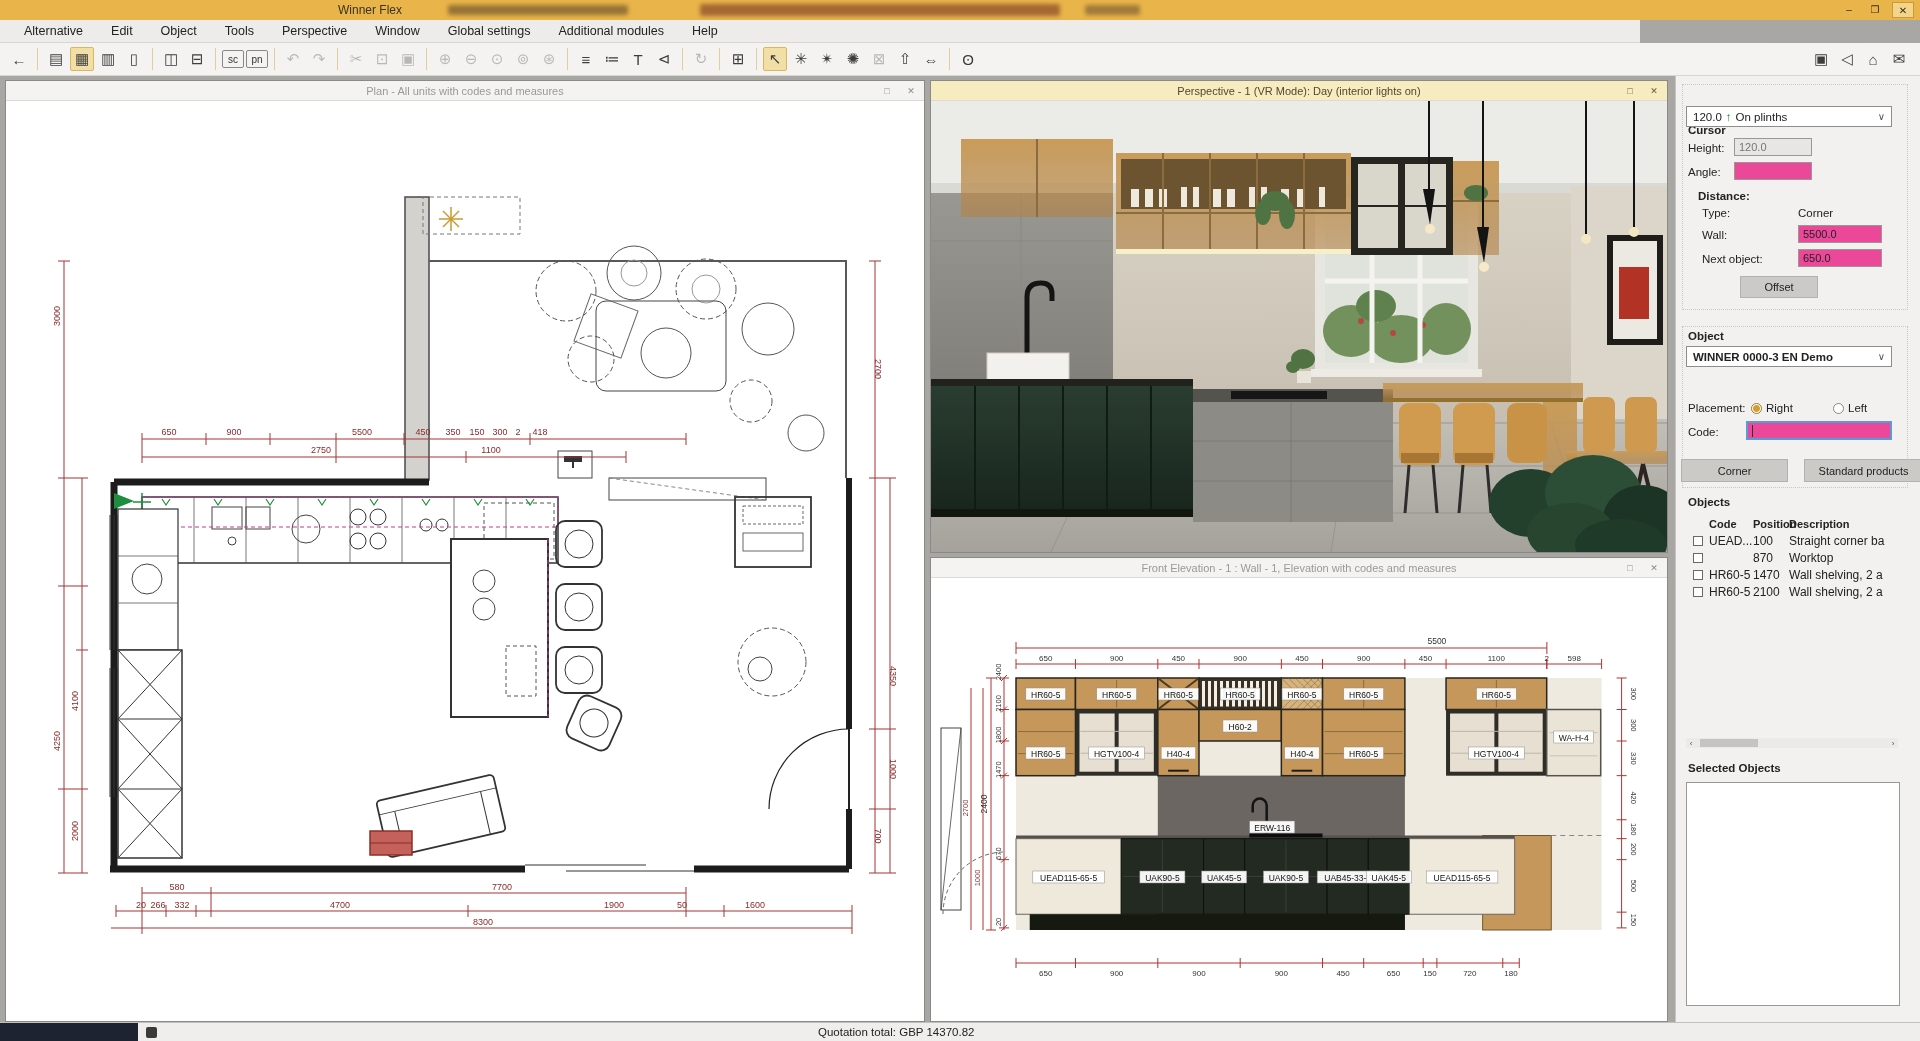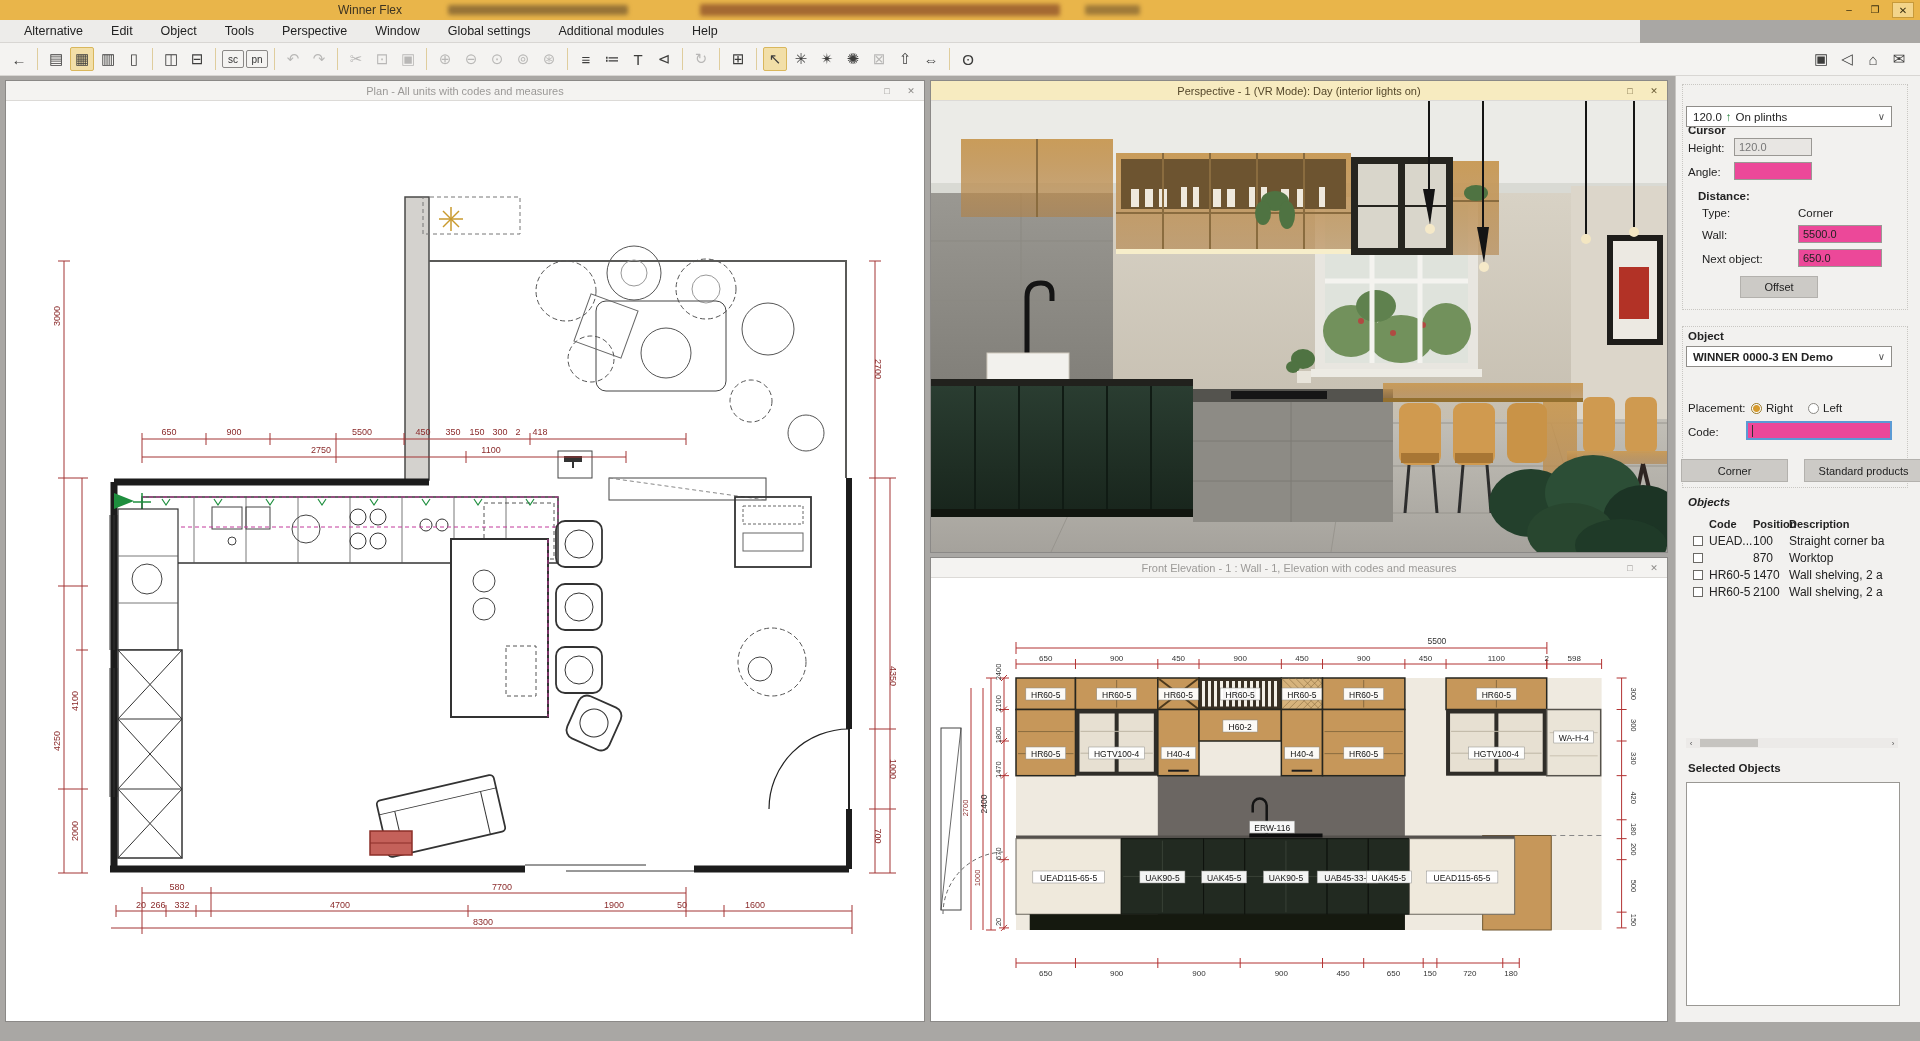--- a/index.html
+++ b/index.html
@@ -866,30 +866,30 @@
     <div class="pbtn" style="left:64px;top:200px;width:78px;height:22px;">Offset</div>
 
     <div class="grpbox" style="left:6px;top:250px;width:226px;height:162px;"></div>
     <div class="plabel pbold" style="left:12px;top:254px;">Object</div>
     <div class="combo" style="left:10px;top:270px;width:206px;height:21px;font-weight:bold;">
       <span>WINNER 0000-3 EN Demo</span>
       <span class="chev" style="font-weight:normal;">∨</span>
     </div>
     <div class="plabel" style="left:12px;top:326px;">Placement:</div>
     <div class="plabel" style="left:75px;top:326px;"><span class="radio sel"></span><span>Right</span></div>
-    <div class="plabel" style="left:132px;top:326px;"><span class="radio"></span><span>Left</span></div>
+    <div class="plabel" style="left:157px;top:326px;"><span class="radio"></span><span>Left</span></div>
     <div class="plabel" style="left:12px;top:350px;">Code:</div>
     <div class="pinput code-input" style="left:70px;top:345px;width:146px;height:19px;">
         <span></span>
         <span class="caret"></span>
       </div>
     <div class="pbtn" style="left:5px;top:383px;width:107px;height:23px;">Corner</div>
     <div class="pbtn" style="left:128px;top:383px;width:119px;height:23px;">Standard products</div>
 
-    <div class="plabel pbold" style="left:12px;top:420px;font-style:italic;">Objects</div>
+    <div class="plabel pbold" style="left:12px;top:420px;">Objects</div>
     <div id="objects-table">
       <div class="obj-head">
         <span style="width:25px;flex:none;"></span>
         <span class="c-code">Code</span>
         <span class="c-pos">Position</span>
         <span class="c-desc">Description</span>
       </div>
       <div id="objects-rows">
           <div class="obj-row">
             <span class="obj-chk"></span>
@@ -919,14 +919,19 @@
     </div>
     <div id="hscroll">
       <span class="arr">‹</span>
       <span class="thumb"></span>
       <span class="arr" style="margin-left:auto;">›</span>
     </div>
     <div class="plabel pbold" style="left:12px;top:686px;">Selected Objects</div>
     <div id="selbox"></div>
   </div>
 
+  <div id="statusbar">
+    <div class="darkstrip"></div>
+    <div class="miniico"></div>
+    <div class="qtext">Quotation total: GBP 14370.82</div>
+  </div>
 
 </div>
 
 </body></html>

